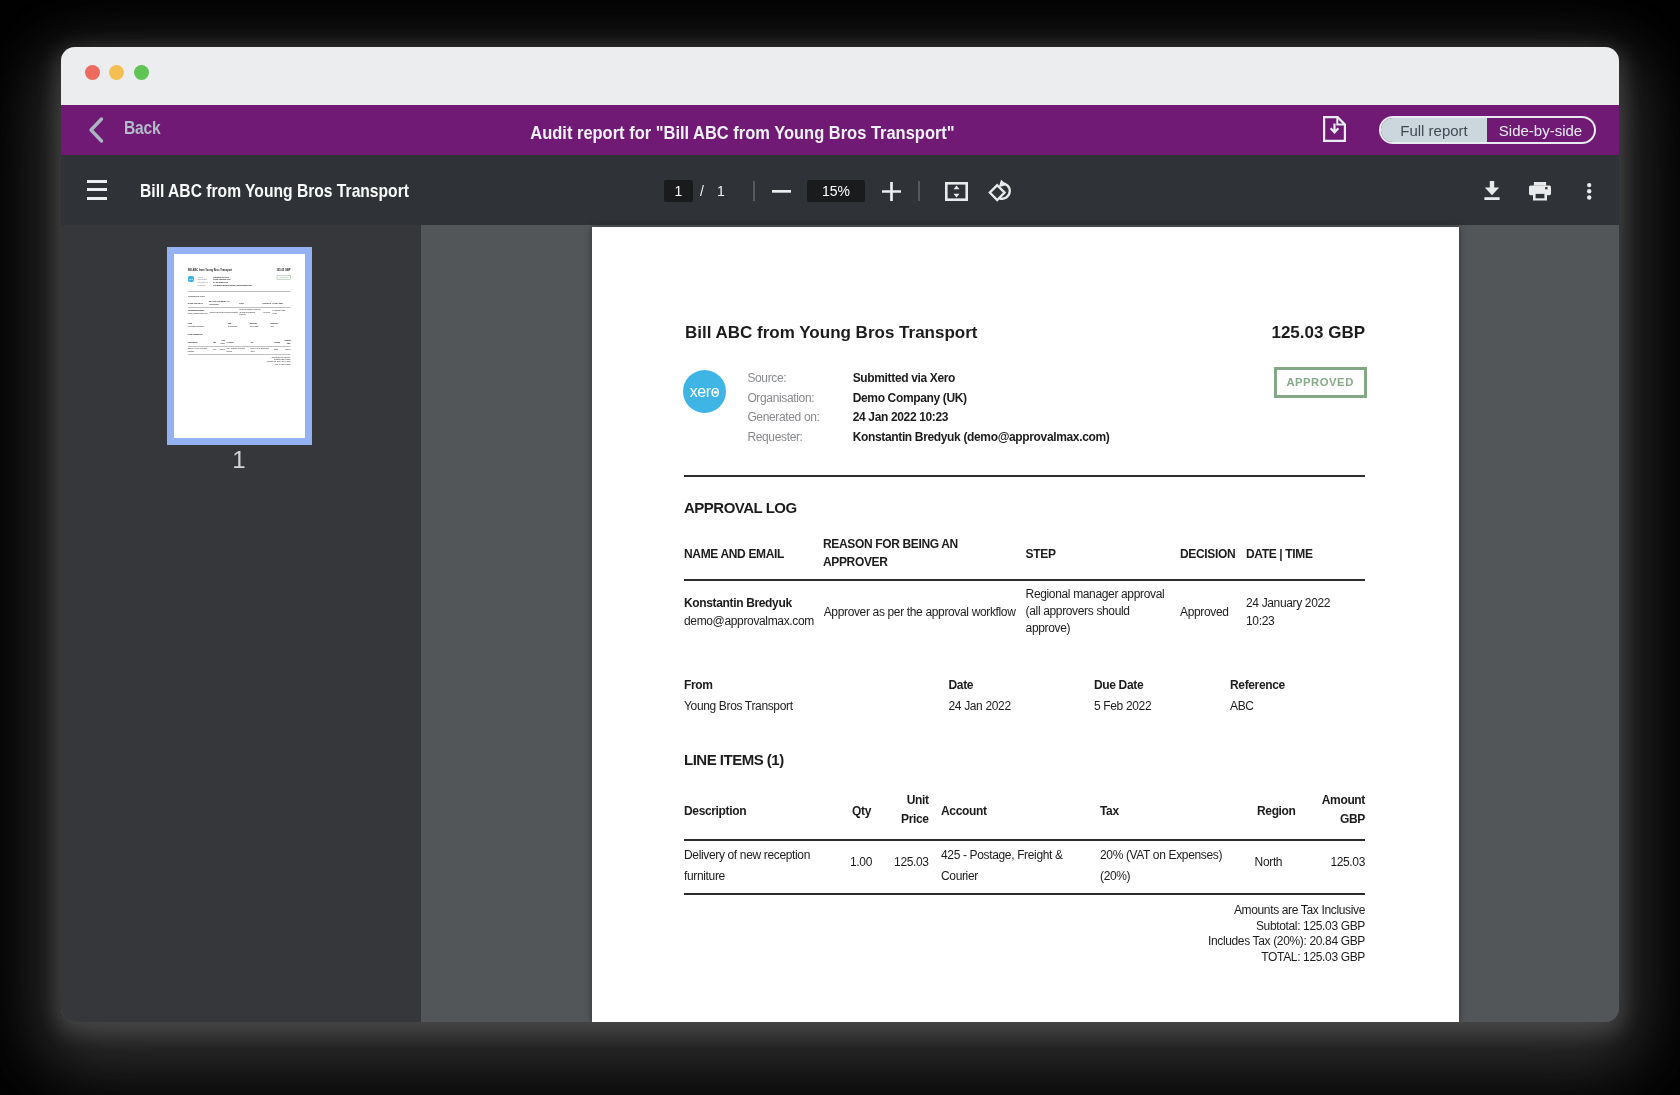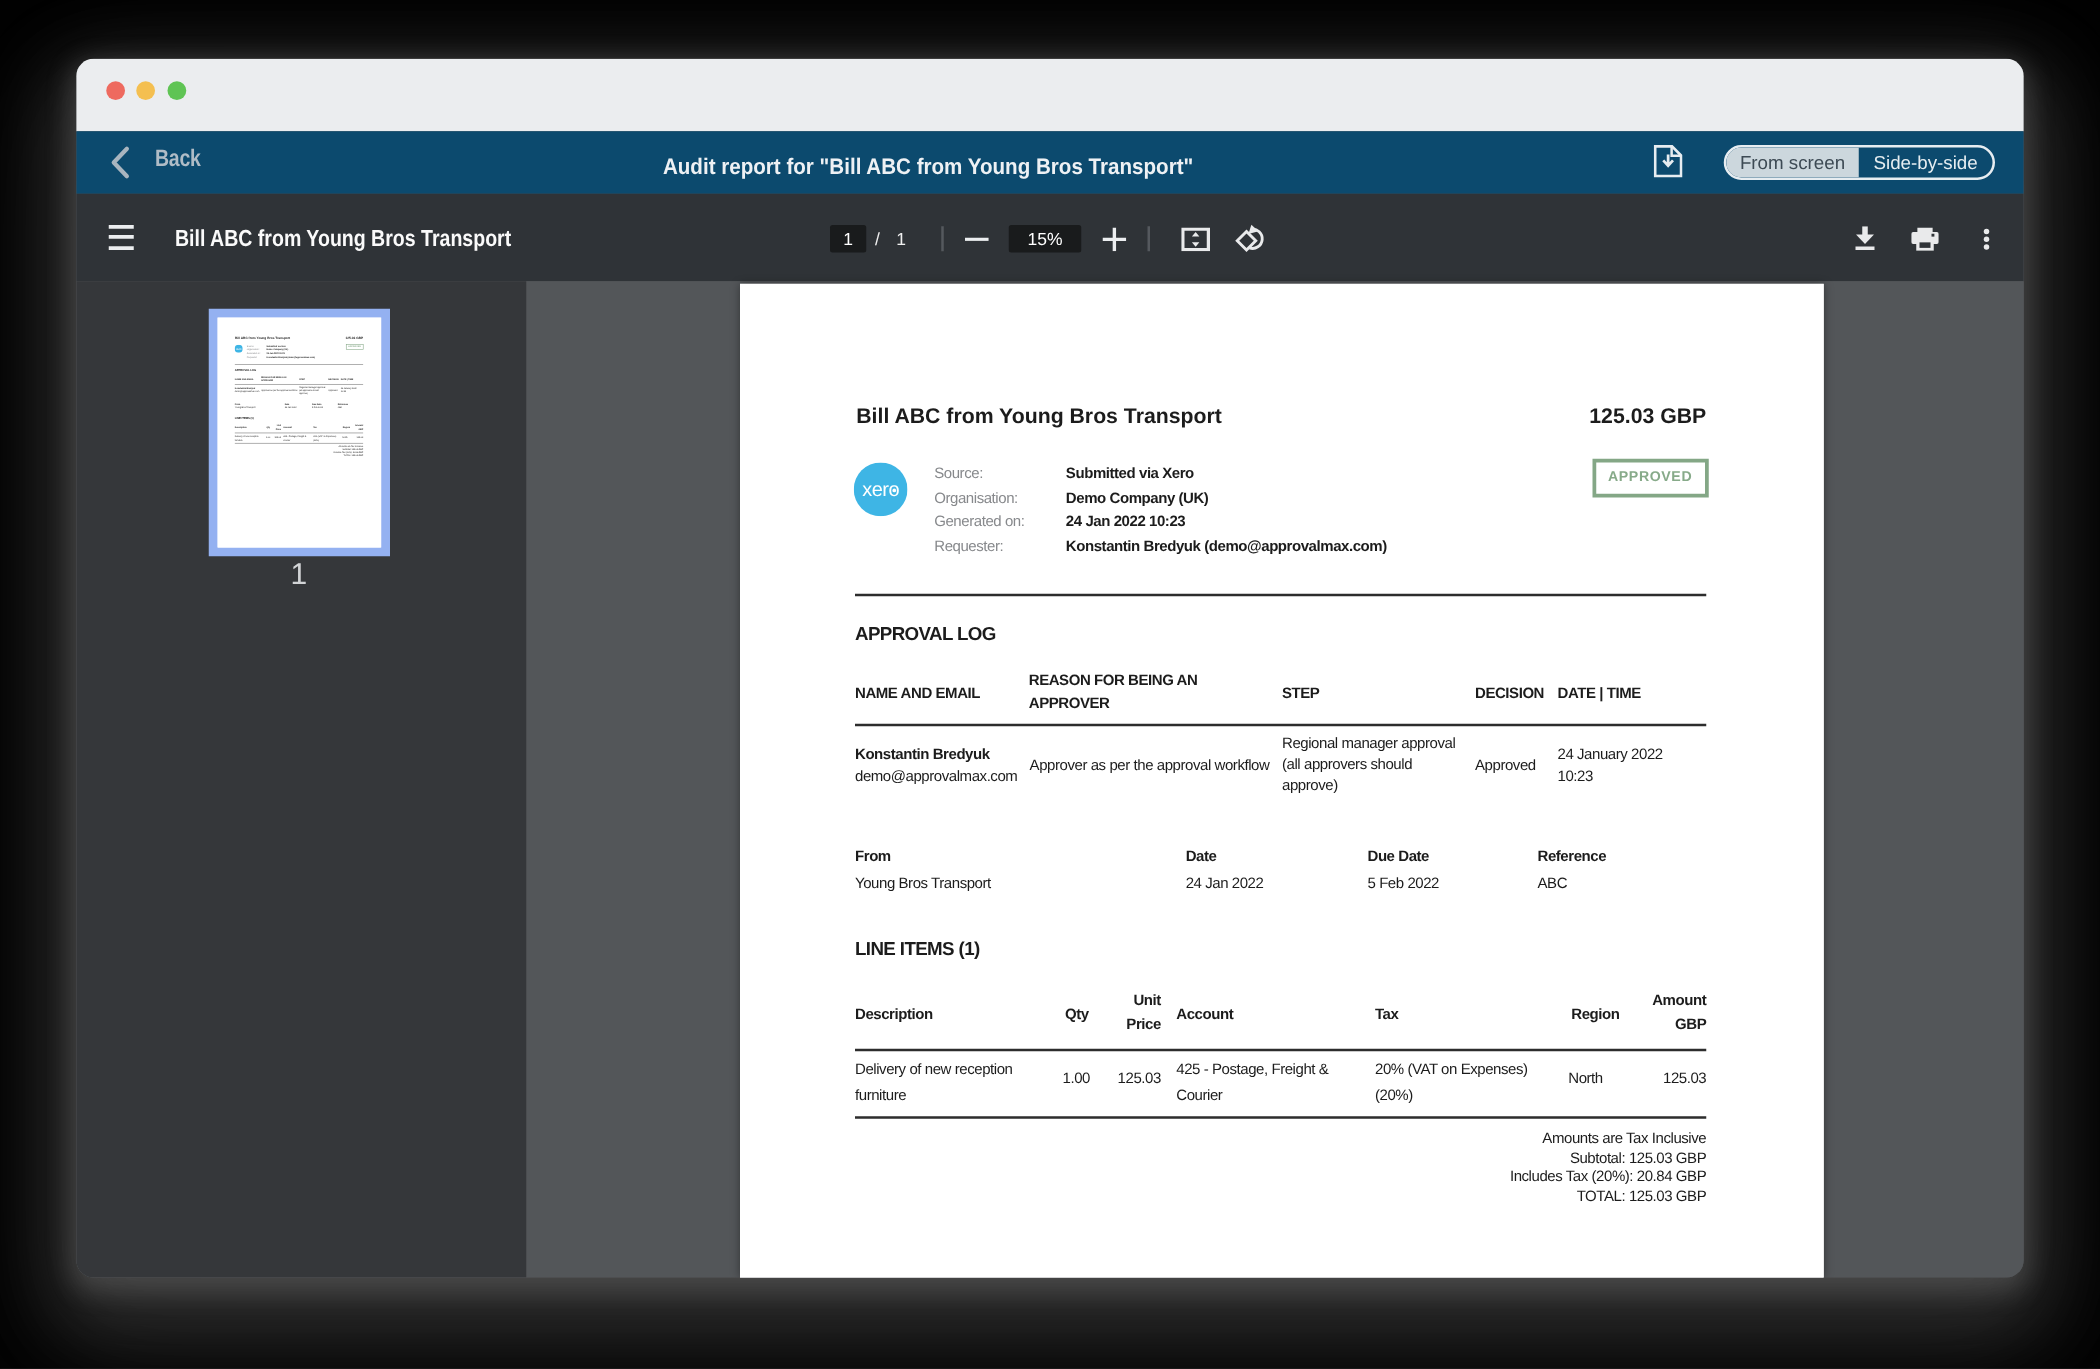--- a/index.html
+++ b/index.html
@@ -5,21 +5,21 @@
 html,body{margin:0;padding:0;background:#000;width:1680px;height:1095px;overflow:hidden;}
 *{box-sizing:border-box;font-family:"Liberation Sans",sans-serif;}
 .win{position:absolute;left:61px;top:47px;width:1558px;height:975px;border-radius:14px;overflow:hidden;background:#535659;box-shadow:0 22px 60px 18px rgba(120,120,120,0.32),0 6px 20px 5px rgba(135,135,135,0.30),0 40px 110px 40px rgba(100,100,100,0.16);}
 
 .tbar{position:absolute;left:0;top:0;width:100%;height:58px;background:#ebedef;}
 .dot{position:absolute;top:18px;width:15px;height:15px;border-radius:50%;}
 .dot.r{left:23.5px;background:#ee6a5f;}
 .dot.y{left:47.5px;background:#f4bf50;}
 .dot.g{left:72.5px;background:#5fc454;}
 
-.bbar{position:absolute;left:0;top:58px;width:100%;height:50px;background:#0c4a6e;}
+.bbar{position:absolute;left:0;top:58px;width:100%;height:50px;background:#701a75;}
 .backtxt{position:absolute;left:63px;top:12px;font-size:19px;letter-spacing:-0.2px;font-weight:700;color:#b0bcc6;transform:scaleX(0.82);transform-origin:0 50%;}
 .btitle{position:absolute;left:0;top:18px;width:1363px;text-align:center;font-size:18px;font-weight:700;color:#eef1f4;transform:scaleX(0.915);}
 .chev{position:absolute;left:24px;top:11px;}
 .dlicon{position:absolute;left:1262px;top:11px;}
 .toggle{position:absolute;left:1318px;top:11px;width:217px;height:28px;border:2px solid #e7edf1;border-radius:15px;overflow:hidden;display:flex;}
 .tleft{width:106px;height:100%;background:#ccd7dd;color:#3d4a54;font-size:15px;display:flex;align-items:center;justify-content:center;}
 .tright{flex:1;color:#e6edf1;font-size:15px;display:flex;align-items:center;justify-content:center;}
 
 .pbar{position:absolute;left:0;top:108px;width:100%;height:70px;background:#2f3337;color:#f1f2f3;}
 .ham{position:absolute;left:26px;top:25px;width:20px;height:20px;}
@@ -62,21 +62,21 @@
         <path d="M16.5 3 L6 14 L16.5 25" fill="none" stroke="#a9b5bf" stroke-width="3.4" stroke-linecap="round" stroke-linejoin="round"></path>
       </svg>
     <div class="backtxt">Back</div>
     <div class="btitle">Audit report for "Bill ABC from Young Bros Transport"</div>
     <svg class="dlicon" width="23" height="26" viewBox="0 0 23 26">
         <path d="M1.1 1.1 h13.5 l7.3 7.3 v16.5 h-20.8 z" fill="none" stroke="#e7edf1" stroke-width="2.2"></path>
         <path d="M14.3 1.1 v7.5 h7.6" fill="none" stroke="#e7edf1" stroke-width="2"></path>
         <path d="M11.5 7.5 v8.5 M7.6 12.3 l3.9 4.2 l3.9 -4.2" fill="none" stroke="#e7edf1" stroke-width="2.2"></path>
       </svg>
     <div class="toggle">
-        <div class="tleft">From screen</div>
+        <div class="tleft">Full report</div>
         <div class="tright">Side-by-side</div>
       </div>
   </div>
   <div class="pbar">
     <div class="ham">
         <div></div>
         <div></div>
         <div></div>
       </div>
     <div class="doctitle">Bill ABC from Young Bros Transport</div>

